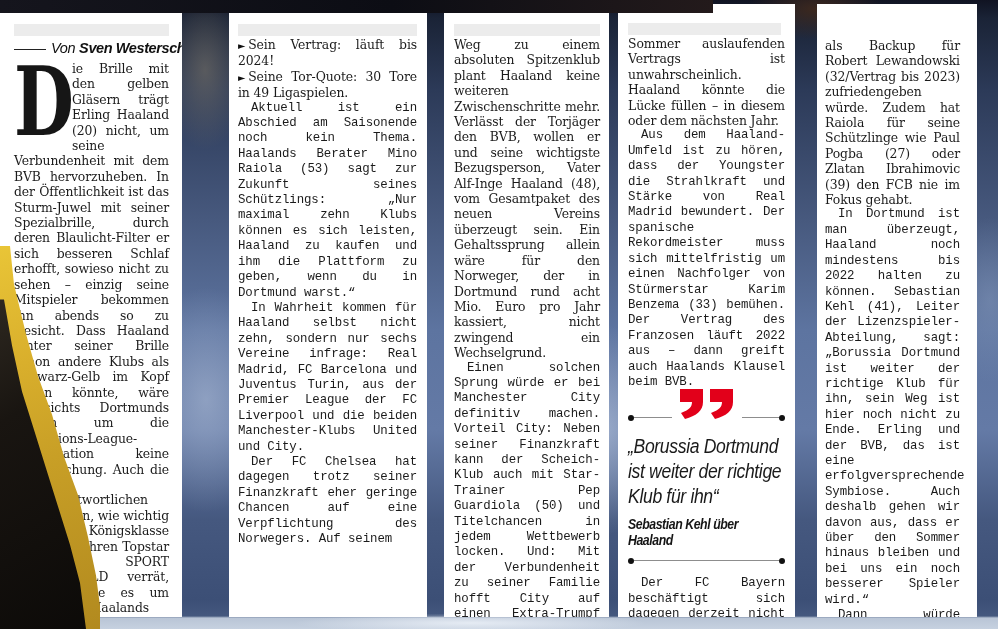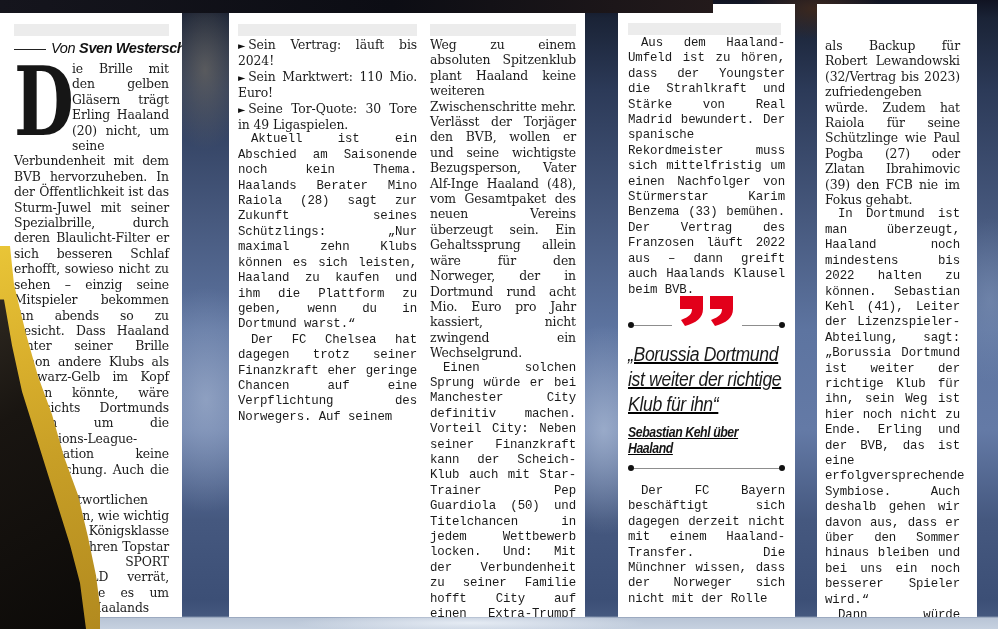--- a/index.html
+++ b/index.html
@@ -18,21 +18,21 @@
       #5d74a0 330px,#647aa6 430px,#45587f 520px,#3c4f76 600px,#44587e 616px,
       #b9c5d6 618px,#c6d1e0 629px);}
 
   
   .top-photo-strip{position:absolute;left:0;top:0;width:713px;height:13px;z-index:3;
     background:linear-gradient(90deg,#15151d,#0c0d14 55%,#231a1b);}
 
   .col{position:absolute;z-index:1;background:#fff;overflow:hidden;box-sizing:border-box;}
   .col1{left:0;  top:8;width:182px;height:609px;padding:0 13px 0 14px;top:8px;}
   .col2{left:229px;top:8px;width:198px;height:609px;padding:0 10px 0 9px;}
-  .col3{left:420px;top:8px;width:165px;height:609px;padding:0 9px 8px 10px;}
+  .col3{left:444px;top:8px;width:165px;height:609px;padding:0 9px 8px 10px;}
   .col4{left:618px;top:4px;width:177px;height:613px;padding:0 10px;}
   .col5{left:817px;top:4px;width:160px;height:613px;padding:0 17px 0 8px;}
 
   .kicker-band{height:12px;background:#ececec;margin-top:16px;}
   .col4 .kicker-band{margin-top:19px;margin-right:4px;}
   .col5 .spacer-top{height:33px;}
 
   
   .byline{margin-top:4px;font-family:"Liberation Sans",sans-serif;font-style:italic;
     font-size:14.5px;letter-spacing:-.3px;color:#111;white-space:nowrap;}
@@ -52,21 +52,21 @@
     font-family:"DejaVu Serif",serif;font-weight:700;font-size:96px;line-height:76px;
     color:#161616;transform:scaleX(.72);transform-origin:0 50%;}
 
   
   .wrap-shape{float:left;width:90px;height:182px;
     shape-outside:polygon(0 0, 7% 0, 100% 100%, 0 100%);shape-margin:6px;}
 
   .bmark{font-family:"DejaVu Sans",sans-serif;font-size:9.5px;margin-right:3px;color:#111;}
 
   
-  .quote-block{margin:24px 0 12px;text-decoration:underline;}
+  .quote-block{margin:24px 0 12px;}
   .quote-rule{display:flex;align-items:center;height:7px;}
   .rule-dot{width:6px;height:6px;border-radius:50%;background:#111;flex:0 0 auto;}
   .rule-line{flex:1;height:1px;background:#8d8d8d;}
   .qmarks{flex:0 0 auto;margin:-24px 7px 0;}
   .quote-text{width:178px;margin-top:13px;transform:scaleX(.88);transform-origin:0 0;
     font-family:"Liberation Sans",sans-serif;font-style:italic;font-size:20px;
     line-height:25px;color:#1a1a1a;letter-spacing:-.4px;text-align:left;}
   .quote-attr{width:178px;margin:7px 0 9px;transform:scaleX(.88);transform-origin:0 0;
     font-family:"Liberation Sans",sans-serif;font-style:italic;font-weight:700;
     font-size:14px;line-height:16px;letter-spacing:-.5px;color:#151515;}
@@ -95,34 +95,35 @@
       <span class="byline-rule"></span><span>Von</span>&nbsp;<b>Sven Westerschulze</b>
     </div>
     <p class="body lead">
       <span class="dropcap">D</span><span>ie Brille mit den gelben Gläsern trägt Erling Haaland (20) nicht, um seine Verbundenheit mit dem BVB hervorzuheben. In der Öffentlichkeit ist das Sturm-Juwel mit seiner Spezialbrille, durch deren Blaulicht-Filter er sich besseren Schlaf erhofft, sowieso nicht zu sehen – einzig seine Mitspieler bekommen ihn abends so zu Gesicht. Dass Haaland hinter seiner Brille schon andere Klubs als Schwarz-Gelb im Kopf haben könnte, wäre angesichts Dortmunds Zittern um die Champions-League-Qualifikation keine Überraschung. Auch </span><span class="wrap-shape"></span><span>die BVB-Verantwortlichen wissen, wie wichtig die Königsklasse für ihren Topstar ist. SPORT BILD verrät, wie es um Haalands Zukunft steht. Die Ausgangslage:</span>
     </p>
   </div>
 
   <div class="col col2">
     <div class="kicker-band"></div>
     <p class="body"><span class="bmark">►</span><span>Sein Vertrag: läuft bis 2024!</span></p>
-    <p class="body"><span class="bmark">►</span><span>Sein Marktwert: 110 Mio. Euro!</span></p>
     <p class="body"><span class="bmark">►</span><span>Seine Tor-Quote: 30 Tore in 49 Ligaspielen.</span></p>
-    <p class="body ind">Aktuell ist ein Abschied am Saisonende noch kein Thema. Haalands Berater Mino Raiola (28) sagt zur Zukunft seines Schützlings: „Nur maximal zehn Klubs können es sich leisten, Haaland zu kaufen und ihm die Plattform zu geben, wenn du in Dortmund warst.“</p>
+    <p class="body ind">Aktuell ist ein Abschied am Saisonende noch kein Thema. Haalands Berater Mino Raiola (53) sagt zur Zukunft seines Schützlings: „Nur maximal zehn Klubs können es sich leisten, Haaland zu kaufen und ihm die Plattform zu geben, wenn du in Dortmund warst.“</p>
+    <p class="body ind">In Wahrheit kommen für Haaland selbst nicht zehn, sondern nur sechs Vereine infrage: Real Madrid, FC Barcelona und Juventus Turin, aus der Premier League der FC Liverpool und die beiden Manchester-Klubs United und City.</p>
     <p class="body ind">Der FC Chelsea hat dagegen trotz seiner Finanzkraft eher geringe Chancen auf eine Verpflichtung des Norwegers. Auf seinem</p>
   </div>
 
   <div class="col col3">
     <div class="kicker-band"></div>
     <p class="body">Weg zu einem absoluten Spitzenklub plant Haaland keine weiteren Zwischenschritte mehr. Verlässt der Torjäger den BVB, wollen er und seine wichtigste Bezugsperson, Vater Alf-Inge Haaland (48), vom Gesamtpaket des neuen Vereins überzeugt sein. Ein Gehaltssprung allein wäre für den Norweger, der in Dortmund rund acht Mio. Euro pro Jahr kassiert, nicht zwingend ein Wechselgrund.</p>
     <p class="body ind">Einen solchen Sprung würde er bei Manchester City definitiv machen. Vorteil City: Neben seiner Finanzkraft kann der Scheich-Klub auch mit Star-Trainer Pep Guardiola (50) und Titelchancen in jedem Wettbewerb locken. Und: Mit der Verbundenheit zu seiner Familie hofft City auf einen Extra-Trumpf im Poker um den Torjäger. Vater Alf-Inge spielte dort von 2000 bis 2003. Deren Star-Stürmer Sergio Agüero wird im Juni 33 Jahre alt, eine langfristige Verlängerung seines im</p>
   </div>
 
   <div class="col col4">
     <div class="kicker-band"></div>
+    <p class="body">Sommer auslaufenden Vertrags ist unwahrscheinlich. Haaland könnte die Lücke füllen – in diesem oder dem nächsten Jahr.</p>
     <p class="body ind">Aus dem Haaland-Umfeld ist zu hören, dass der Youngster die Strahlkraft und Stärke von Real Madrid bewundert. Der spanische Rekordmeister muss sich mittelfristig um einen Nachfolger von Stürmerstar Karim Benzema (33) bemühen. Der Vertrag des Franzosen läuft 2022 aus – dann greift auch Haalands Klausel beim BVB.</p>
 
     <div class="quote-block">
       <div class="quote-rule">
         <span class="rule-dot"></span>
         <span class="rule-line"></span>
         <span class="qmarks">
           <svg width="56" height="30" viewBox="0 0 56 30">
             <g fill="var(--red,#e2001a)">
               <path d="M1,0 H24 V13 C24,22 17,27 6,30 L2,24 C10,21 13,18 13,13 H1 Z"></path>

